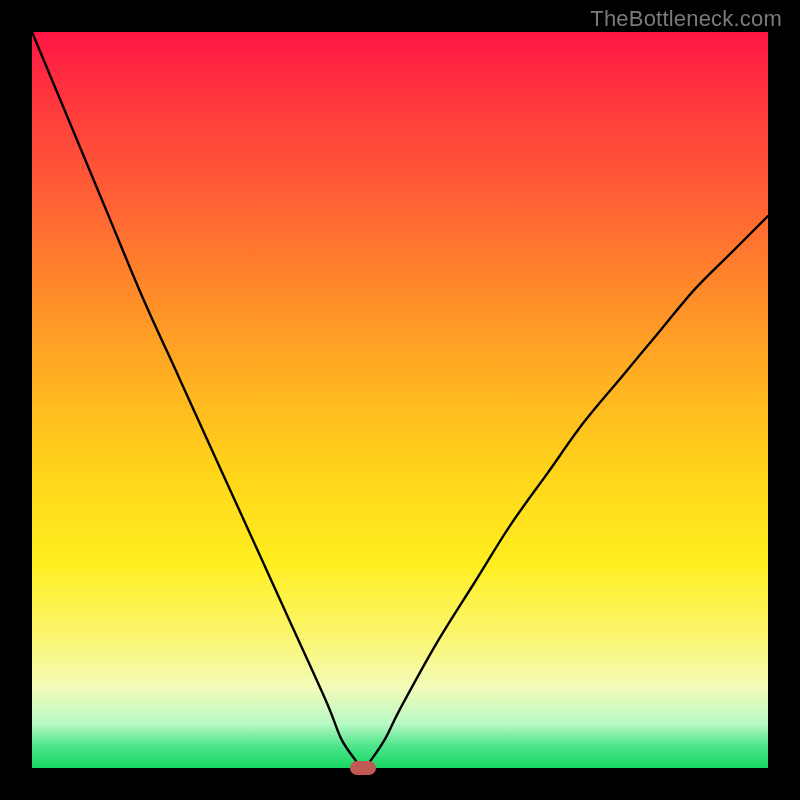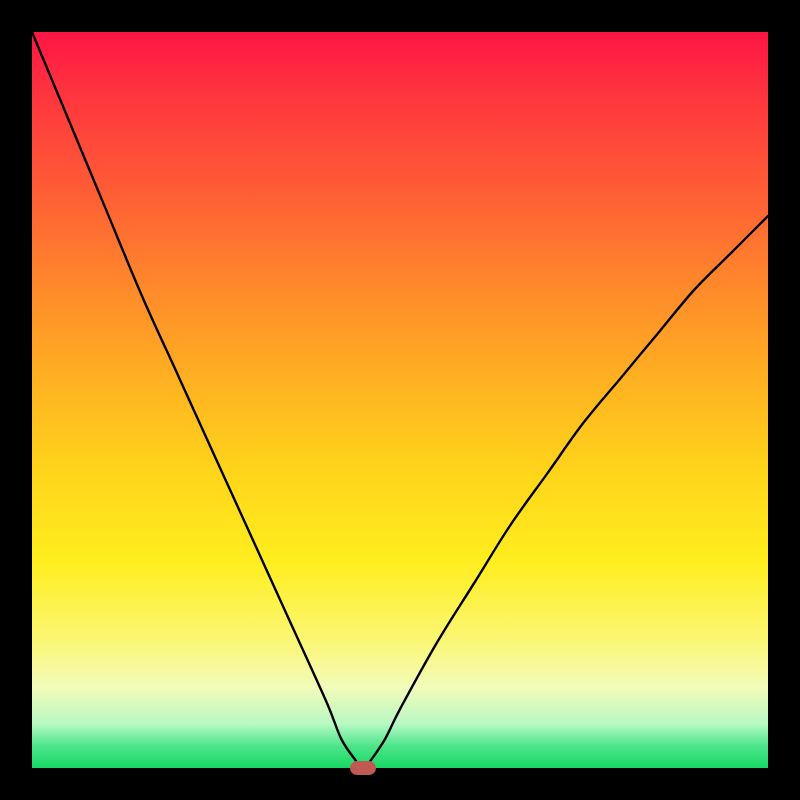--- a/index.html
+++ b/index.html
@@ -67,20 +67,21 @@
     fill: none;
     stroke: #000;
     stroke-width: 2.4;
     stroke-linecap: round;
   }
 </style>
 </head>
 <body>
 
 <div class="frame">
+  <div class="watermark">TheBottleneck.com</div>
 
   <div class="plot-area">
     <svg class="curve" viewBox="0 0 736 736" preserveAspectRatio="none">
       <path id="curve-path" d="M 0.0 0.0 C 6.1 14.7, 24.5 58.9, 36.8 88.3 C 49.1 117.8, 61.3 147.2, 73.6 176.6 C 85.9 206.1, 98.1 236.7, 110.4 265.0 C 122.7 293.2, 134.9 318.9, 147.2 345.9 C 159.5 372.9, 171.7 399.9, 184.0 426.9 C 196.3 453.9, 208.5 480.9, 220.8 507.8 C 233.1 534.8, 245.3 561.8, 257.6 588.8 C 269.9 615.8, 285.8 650.1, 294.4 669.8 C 303.0 689.4, 304.2 696.7, 309.1 706.6 C 314.0 716.4, 320.2 723.7, 323.8 728.6 C 327.5 733.5, 328.7 736.0, 331.2 736.0 C 333.7 736.0, 334.9 733.5, 338.6 728.6 C 342.2 723.7, 348.4 715.1, 353.3 706.6 C 358.2 698.0, 359.4 693.1, 368.0 677.1 C 376.6 661.2, 392.5 631.7, 404.8 610.9 C 417.1 590.0, 429.3 571.6, 441.6 552.0 C 453.9 532.4, 466.1 511.5, 478.4 493.1 C 490.7 474.7, 502.9 458.8, 515.2 441.6 C 527.5 424.4, 539.7 406.0, 552.0 390.1 C 564.3 374.1, 576.5 360.6, 588.8 345.9 C 601.1 331.2, 613.3 316.5, 625.6 301.8 C 637.9 287.0, 650.1 271.1, 662.4 257.6 C 674.7 244.1, 686.9 233.1, 699.2 220.8 C 711.5 208.5, 729.9 190.1, 736.0 184.0"></path>
     </svg>
     <div class="marker" id="marker" style="left: 331.2px; top: 736px;"></div>
   </div>
 </div>
 
 </body></html>

